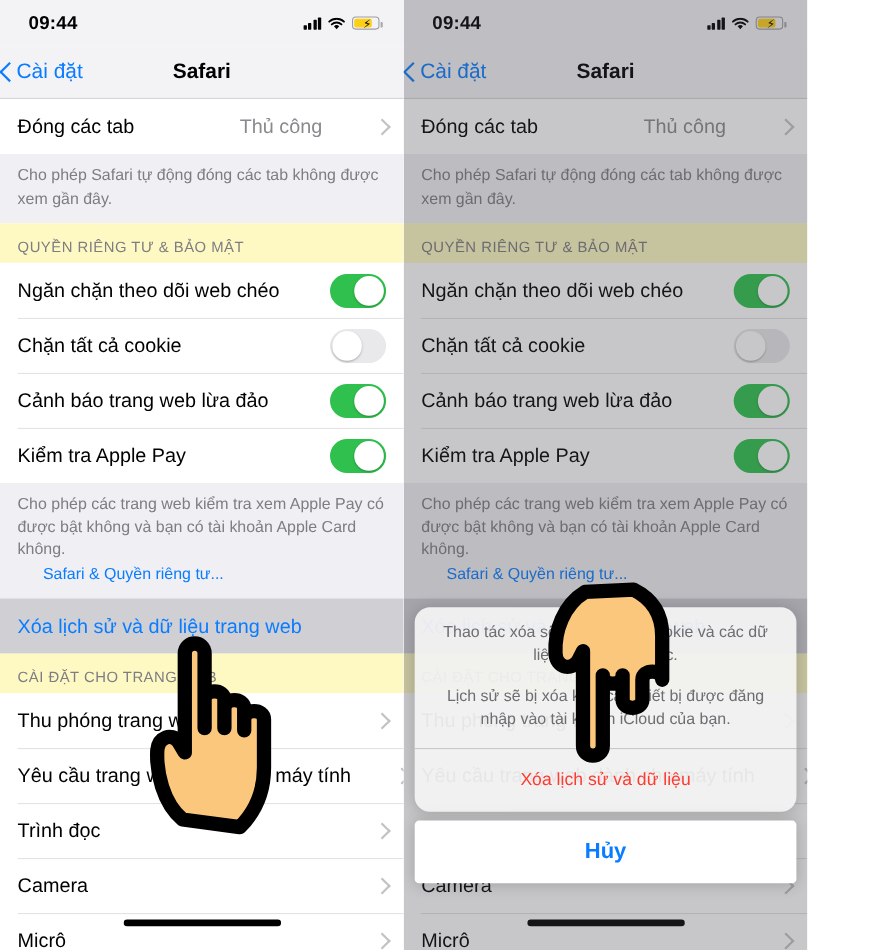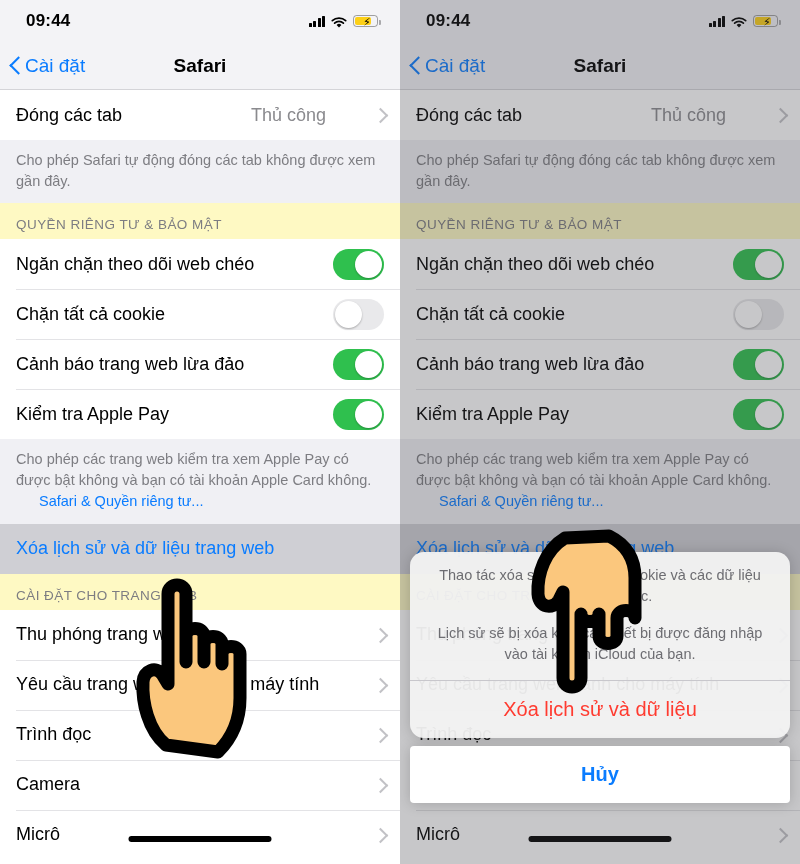--- a/index.html
+++ b/index.html
@@ -2,21 +2,21 @@
 <html><head>
 <meta charset="utf-8">
 <style>
   html,body{margin:0;padding:0;}
   body{
     width:800px;height:864px;
     font-family:"Liberation Sans","DejaVu Sans",sans-serif;
     background:#ffffff;
     overflow:hidden;
   }
-  .stage{position:relative;width:800px;height:864px;display:flex;}
+  .stage{position:relative;width:734px;height:864px;display:flex;}
   .panel{position:relative;width:400px;height:864px;overflow:hidden;background:#ffffff;}
   .panel.right{}
 
   
   .statusbar{
     height:42px;display:flex;align-items:center;justify-content:space-between;
     padding:0 22px 0 26px;box-sizing:border-box;background:#f3f3f6;
   }
   .sb-time{font-size:17px;font-weight:600;color:#000;letter-spacing:.2px;}
   .sb-right{display:flex;align-items:center;gap:6px;}
@@ -32,21 +32,21 @@
   .batt::after{content:"";position:absolute;right:-3.5px;top:3.5px;width:2px;height:5px;
     background:rgba(0,0,0,.3);border-radius:0 1px 1px 0;}
   .batt-fill{position:absolute;left:1px;top:1px;bottom:1px;width:16px;background:#fdd017;border-radius:2px;}
   .bolt{position:absolute;left:9px;top:0px;font-size:11px;line-height:12px;color:#000;}
 
   
   .navbar{
     height:48px;background:#f3f3f6;display:flex;align-items:center;
     position:relative;border-bottom:1px solid #d4d4d8;box-sizing:border-box;
   }
-  .back{display:flex;align-items:center;gap:4px;padding-left:10px;cursor:pointer;}
+  .back{display:flex;align-items:center;gap:4px;cursor:pointer;}
   .chev-left{width:11px;height:19px;position:relative;}
   .chev-left::before{content:"";position:absolute;left:2px;top:3px;width:11px;height:11px;
     border-left:2.6px solid #0a7cff;border-bottom:2.6px solid #0a7cff;transform:rotate(45deg);}
   .back-label{font-size:19px;color:#0a7cff;}
   .nav-title{
     position:absolute;left:0;right:0;text-align:center;
     font-size:19px;font-weight:700;color:#000;pointer-events:none;
   }
 
   
@@ -93,21 +93,21 @@
   .sheet-card{
     background:rgba(243,243,243,.94);border-radius:14px;overflow:hidden;
     box-shadow:0 1px 14px rgba(0,0,0,.18);
   }
   .sheet-msg{padding:13px 18px 15px 18px;text-align:center;}
   .sheet-msg p{margin:0;font-size:14.5px;line-height:1.45;color:#6d6d72;}
   .sheet-msg p + p{margin-top:16px;}
   .sheet-sep{height:1px;background:#c8c7cc;}
   .sheet-btn{
     height:57px;display:flex;align-items:center;justify-content:center;
-    font-size:20px;cursor:pointer;
+    font-size:16px;cursor:pointer;
   }
   .sheet-btn.destructive{color:#ff3b30;}
   .sheet-cancel{
     margin-top:8px;background:#fff;border-radius:4px;height:57px;
     display:flex;align-items:center;justify-content:center;
     font-size:20px;font-weight:600;color:#0a7cff;cursor:pointer;
     box-shadow:0 1px 14px rgba(0,0,0,.18);
   }
 
   

